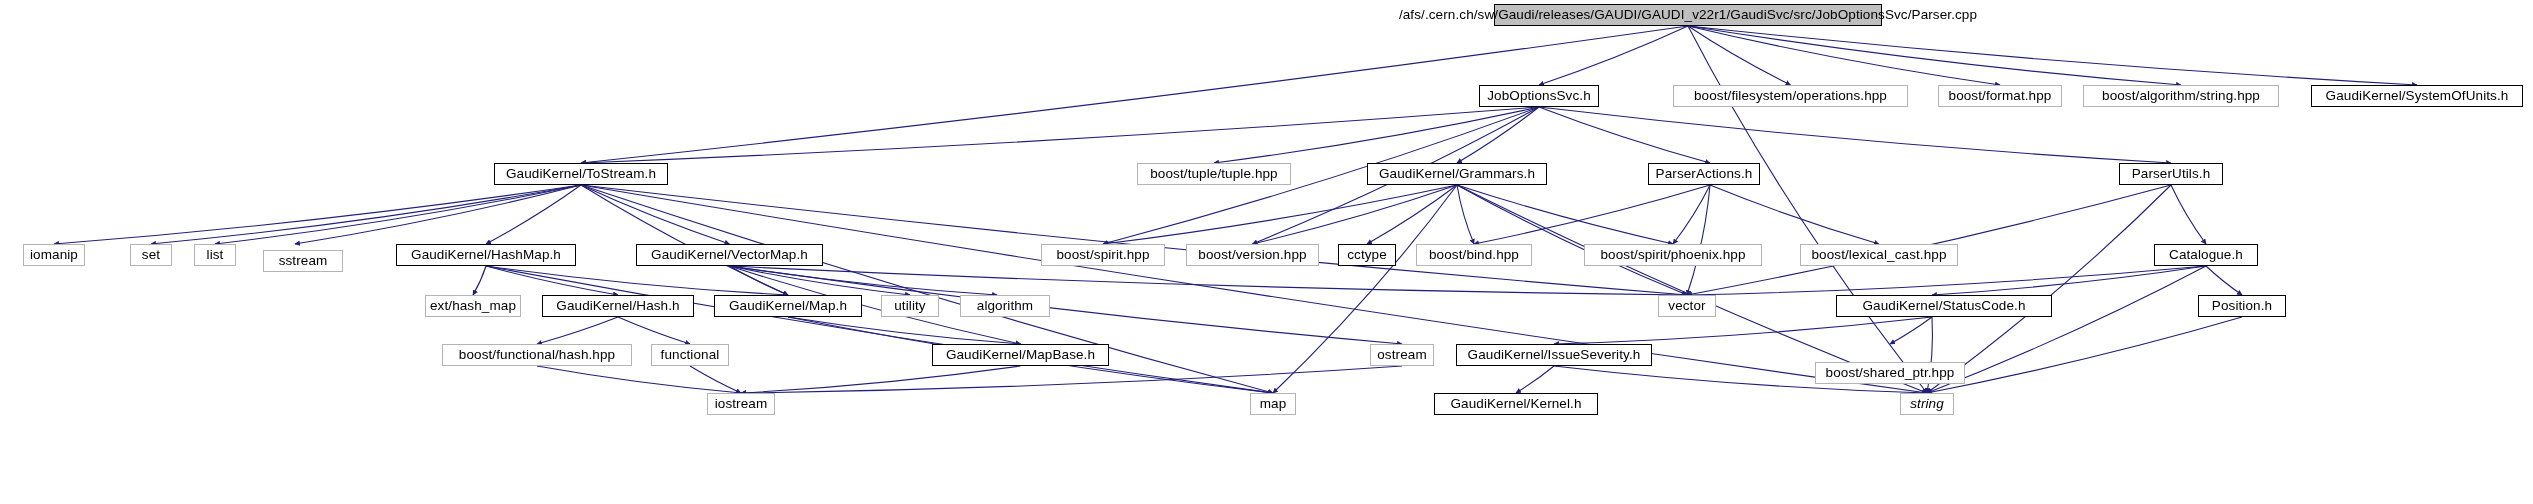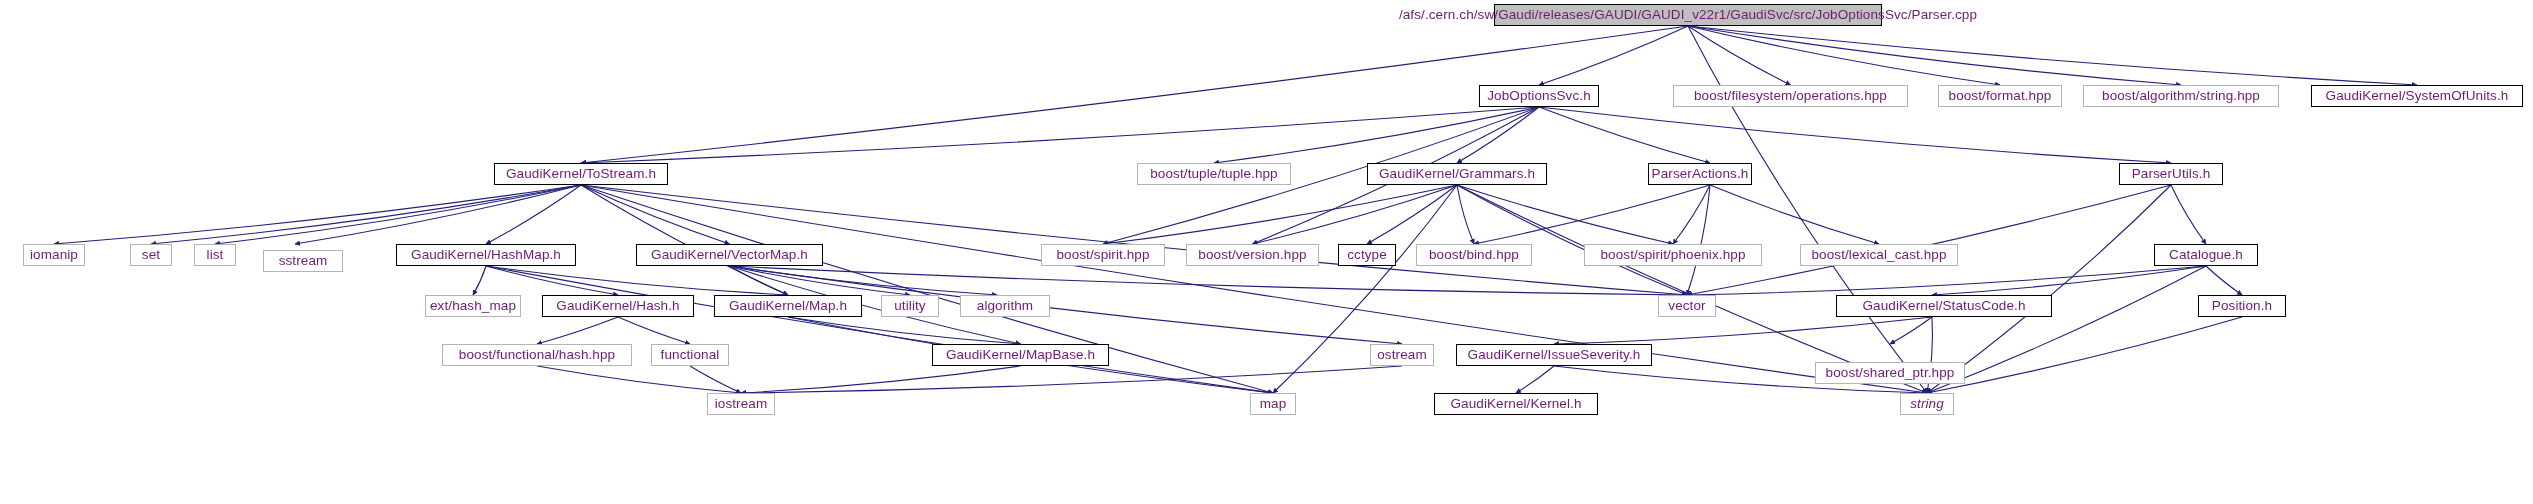--- a/index.html
+++ b/index.html
@@ -12,21 +12,21 @@
     overflow:hidden;
   }
   svg#edges{position:absolute;left:0;top:0;width:2533px;height:504px;}
   .node{
     position:absolute;
     box-sizing:border-box;
     display:flex;align-items:center;justify-content:center;
     height:22px;
     font-size:13.5px;
     line-height:1;
-    color:#701a75;
+    color:#000000;
     white-space:nowrap;
     background:#ffffff;
     border:1px solid #b4b4b4;
     letter-spacing:0.1px;
     z-index:2;
   }
   .node.strong{border:1px solid #000000;}
   .node.root{background:#bfbfbf;border:1px solid #000000;}
 </style>
 </head>
@@ -112,21 +112,21 @@
   <div id="node-layer">
       <div class="node root" style="left: 1494px; top: 4px; width: 388px;">/afs/.cern.ch/sw/Gaudi/releases/GAUDI/GAUDI_v22r1/GaudiSvc/src/JobOptionsSvc/Parser.cpp</div>
       <div class="node strong" style="left: 1479px; top: 85px; width: 120px;">JobOptionsSvc.h</div>
       <div class="node " style="left: 1673px; top: 85px; width: 235px;">boost/filesystem/operations.hpp</div>
       <div class="node " style="left: 1938px; top: 85px; width: 124px;">boost/format.hpp</div>
       <div class="node " style="left: 2083px; top: 85px; width: 196px;">boost/algorithm/string.hpp</div>
       <div class="node strong" style="left: 2311px; top: 85px; width: 212px;">GaudiKernel/SystemOfUnits.h</div>
       <div class="node strong" style="left: 494px; top: 163px; width: 174px;">GaudiKernel/ToStream.h</div>
       <div class="node " style="left: 1137px; top: 163px; width: 154px;">boost/tuple/tuple.hpp</div>
       <div class="node strong" style="left: 1367px; top: 163px; width: 180px;">GaudiKernel/Grammars.h</div>
-      <div class="node strong" style="left: 1648px; top: 163px; width: 104px;">ParserActions.h</div>
+      <div class="node strong" style="left: 1648px; top: 163px; width: 112px;">ParserActions.h</div>
       <div class="node strong" style="left: 2119px; top: 163px; width: 104px;">ParserUtils.h</div>
       <div class="node " style="left: 23px; top: 244px; width: 62px;">iomanip</div>
       <div class="node " style="left: 130px; top: 244px; width: 42px;">set</div>
       <div class="node " style="left: 194px; top: 244px; width: 42px;">list</div>
       <div class="node " style="left: 263px; top: 250px; width: 80px; text-align: center;">sstream</div>
       <div class="node strong" style="left: 396px; top: 244px; width: 180px;">GaudiKernel/HashMap.h</div>
       <div class="node strong" style="left: 636px; top: 244px; width: 187px;">GaudiKernel/VectorMap.h</div>
       <div class="node " style="left: 1041px; top: 244px; width: 124px;">boost/spirit.hpp</div>
       <div class="node " style="left: 1186px; top: 244px; width: 133px;">boost/version.hpp</div>
       <div class="node strong" style="left: 1338px; top: 244px; width: 58px;">cctype</div>

